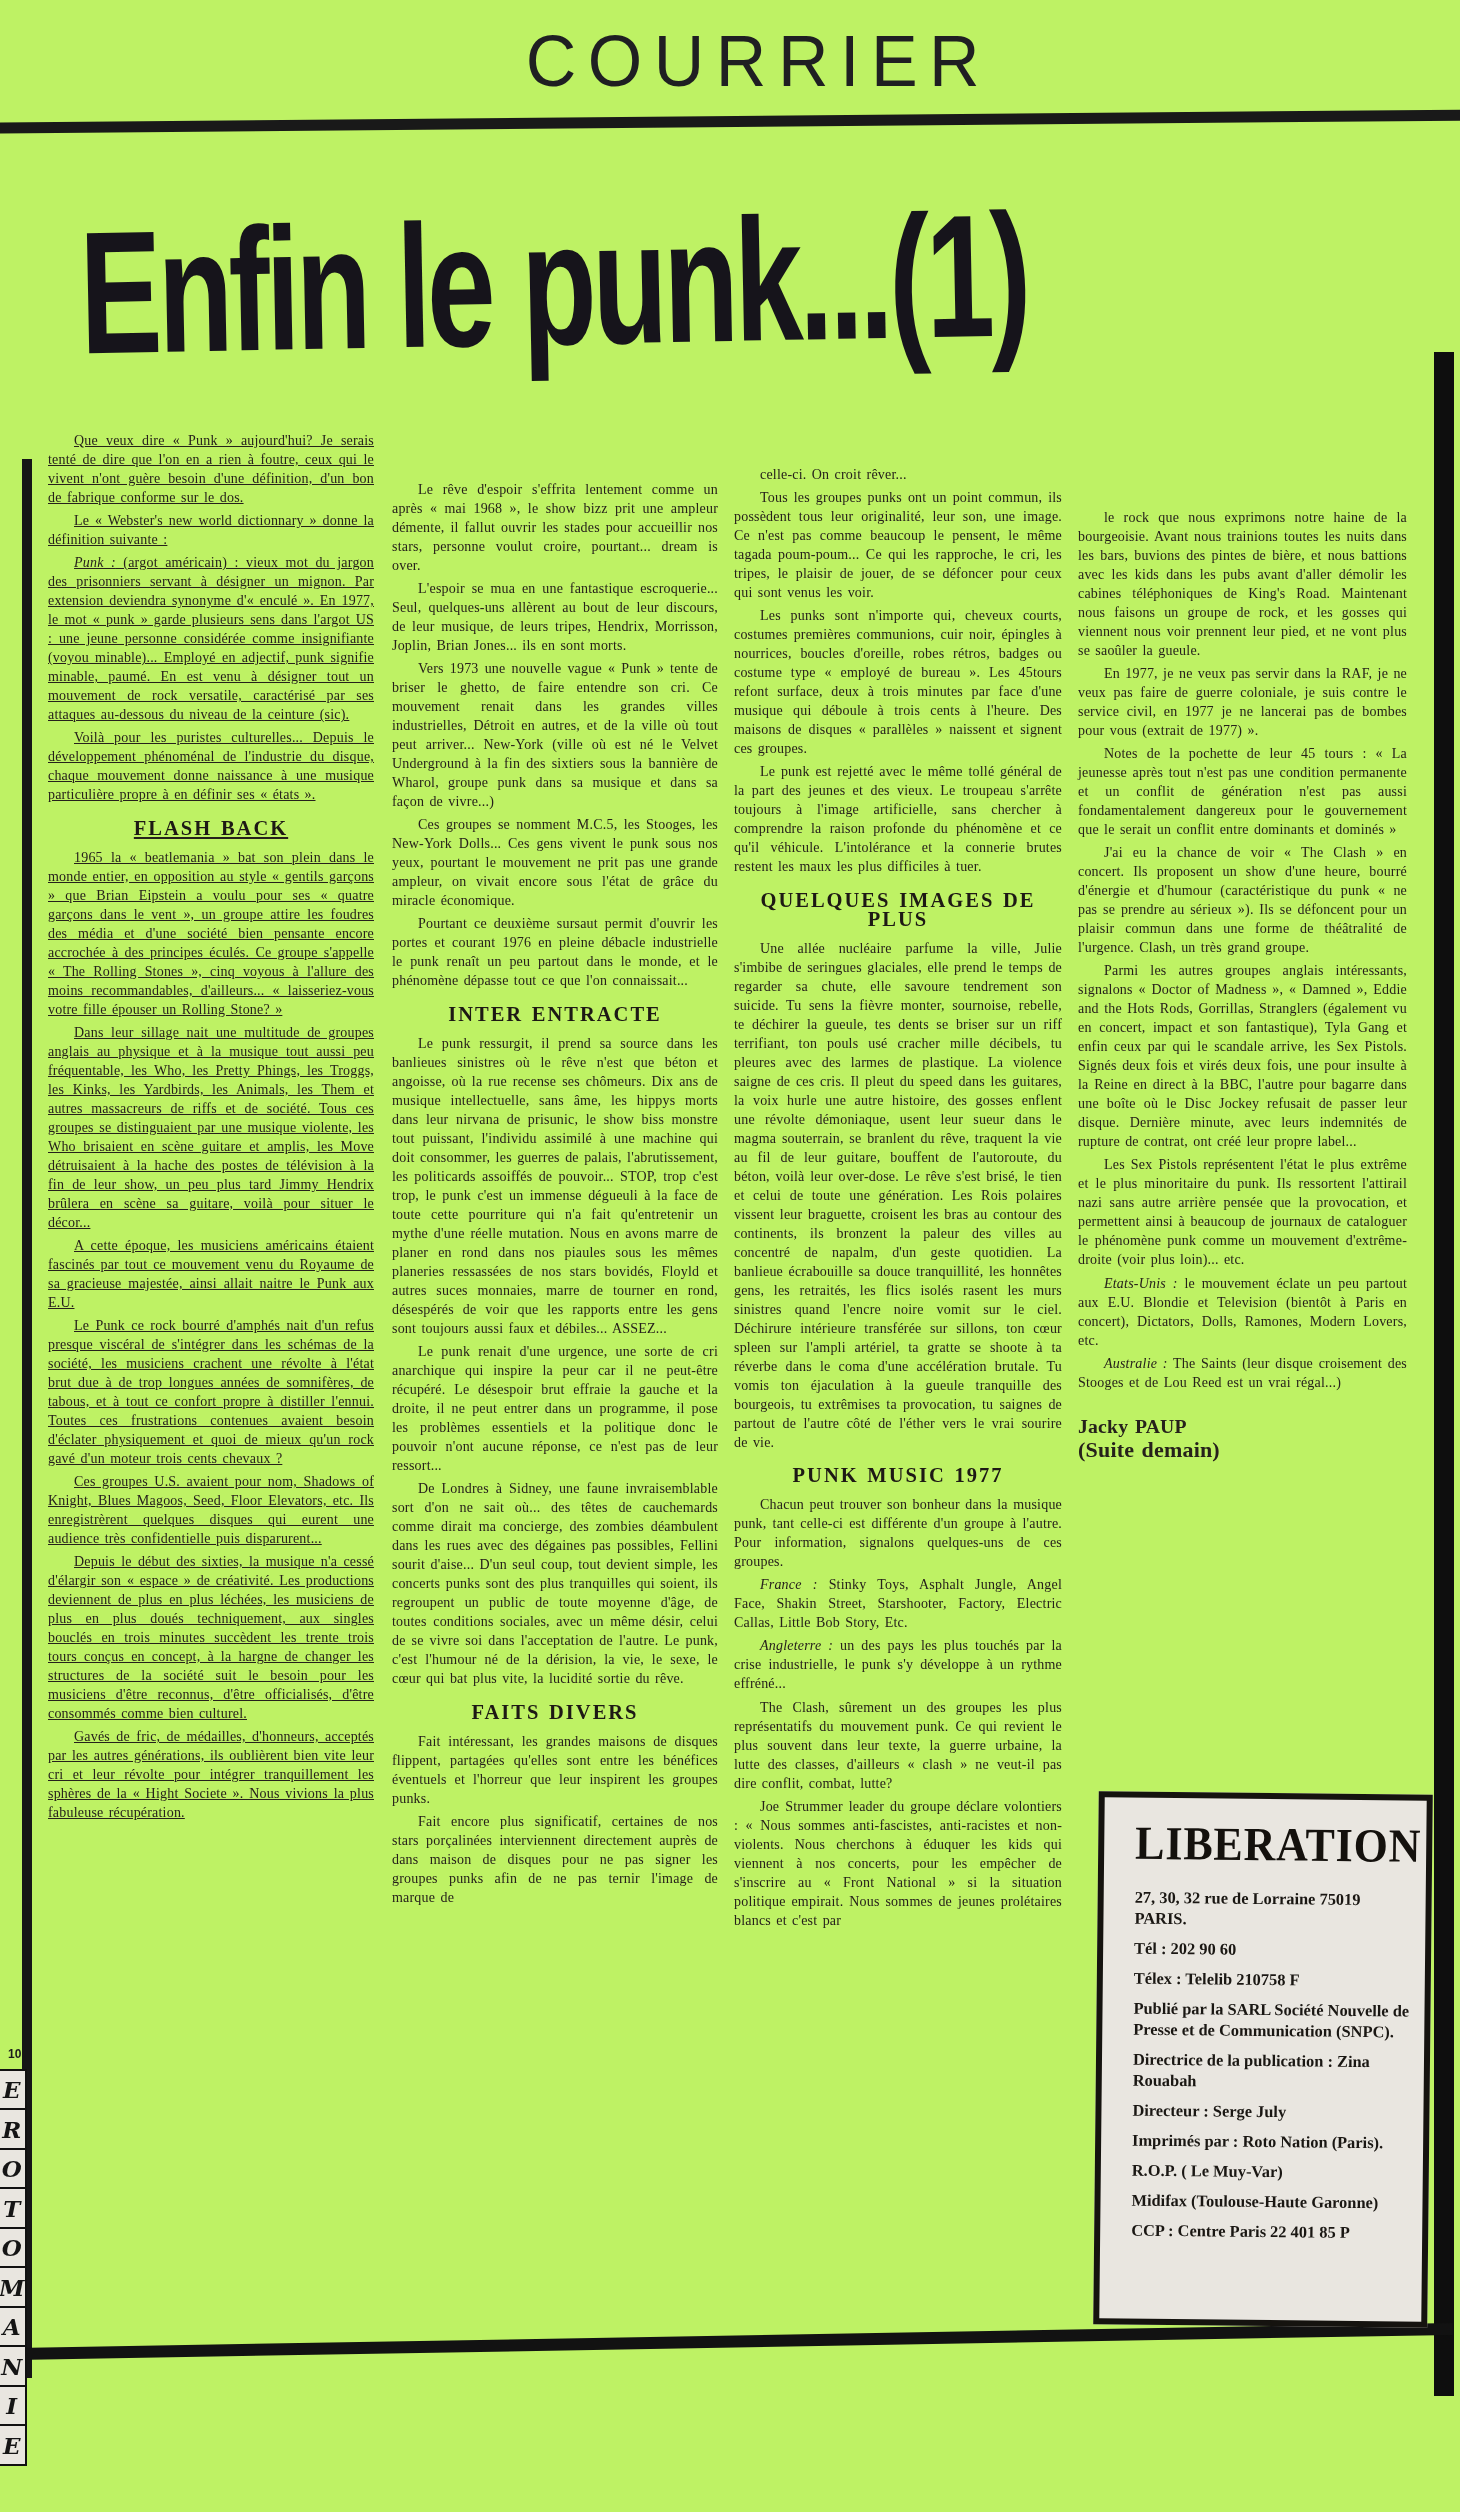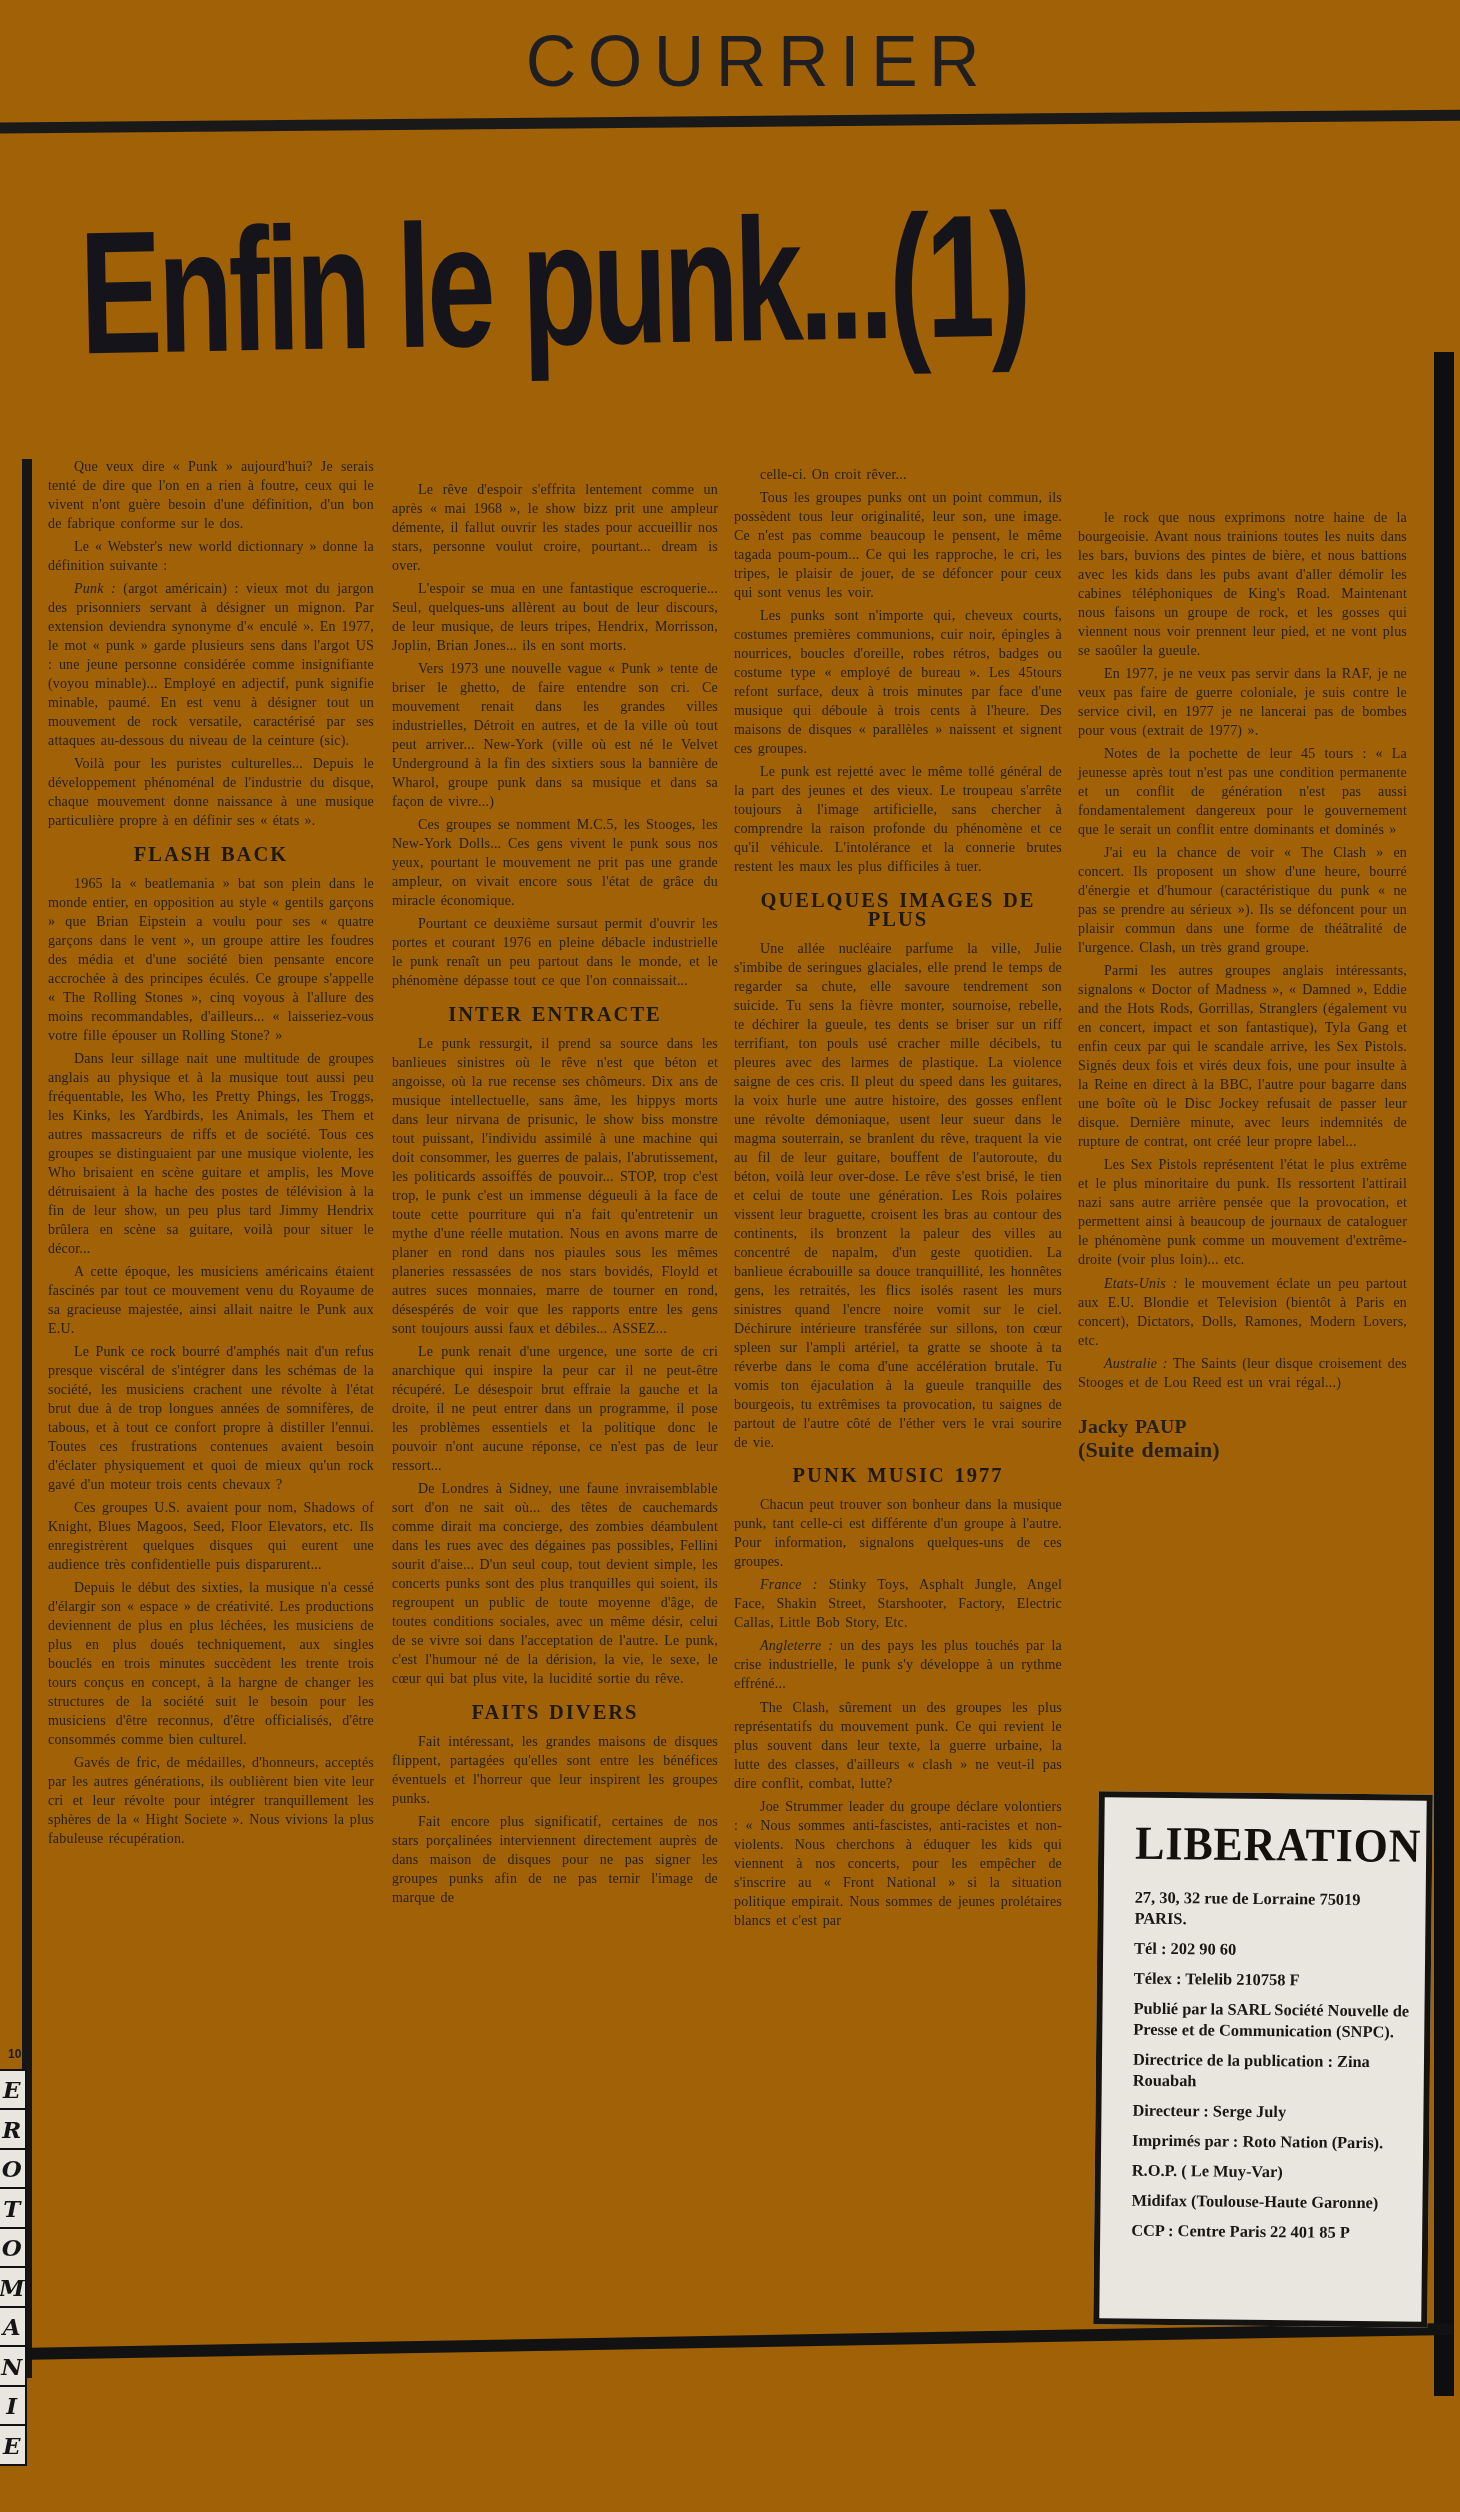--- a/index.html
+++ b/index.html
@@ -1,18 +1,18 @@
 <!DOCTYPE html>
 <html style="font-size:13px"><head>
 <meta charset="utf-8">
 <style>
   html,body{margin:0;padding:0;background:#cfccc5;}
   #page{
     position:relative;width:1460px;height:2512px;margin:0 auto;
-    background:#a16207;overflow:hidden;
+    background:#bef264;overflow:hidden;
     font-family:"Liberation Serif",serif;color:#26211b;
   }
   
   .kicker{
     position:absolute;left:492px;top:21px;width:533px;text-align:center;
     font-family:"Liberation Sans",sans-serif;font-weight:400;
     font-size:70px;letter-spacing:11.5px;color:#1f1f22;transform:scaleY(1.04);
     white-space:nowrap;
   }
   .header-rule{
@@ -22,21 +22,21 @@
   .headline{
     position:absolute;left:78px;top:193px;width:1147px;
     font-family:"Liberation Sans",sans-serif;font-weight:700;
     font-size:123px;letter-spacing:-4.1px;color:#16141b;
     transform:rotate(-1.1deg) scaleY(1.42);transform-origin:left top;
     white-space:nowrap;
   }
   
   .col{position:absolute;font-size:14px;line-height:19px;text-align:justify;
        letter-spacing:0.2px;word-spacing:1.6px;}
-  #col1{left:48px; top:457px; width:326px;}
+  #col1{left:48px; top:431px; width:326px;text-decoration:underline;}
   #col2{left:392px;top:480px; width:326px;}
   #col3{left:734px;top:465px; width:328px;}
   #col4{left:1078px;top:508px;width:329px;}
   .para{margin:0 0 4.1px 0;text-indent:26px;}
   .lead{font-style:italic;}
   .sec-h{
     margin:14.7px 0 9.8px 0;text-align:center;font-weight:700;
     font-size:20.5px;letter-spacing:2px;text-indent:0;color:#1d1914;
   }
   .byline{margin-top:23px;text-align:left;font-weight:700;font-size:19.7px;

